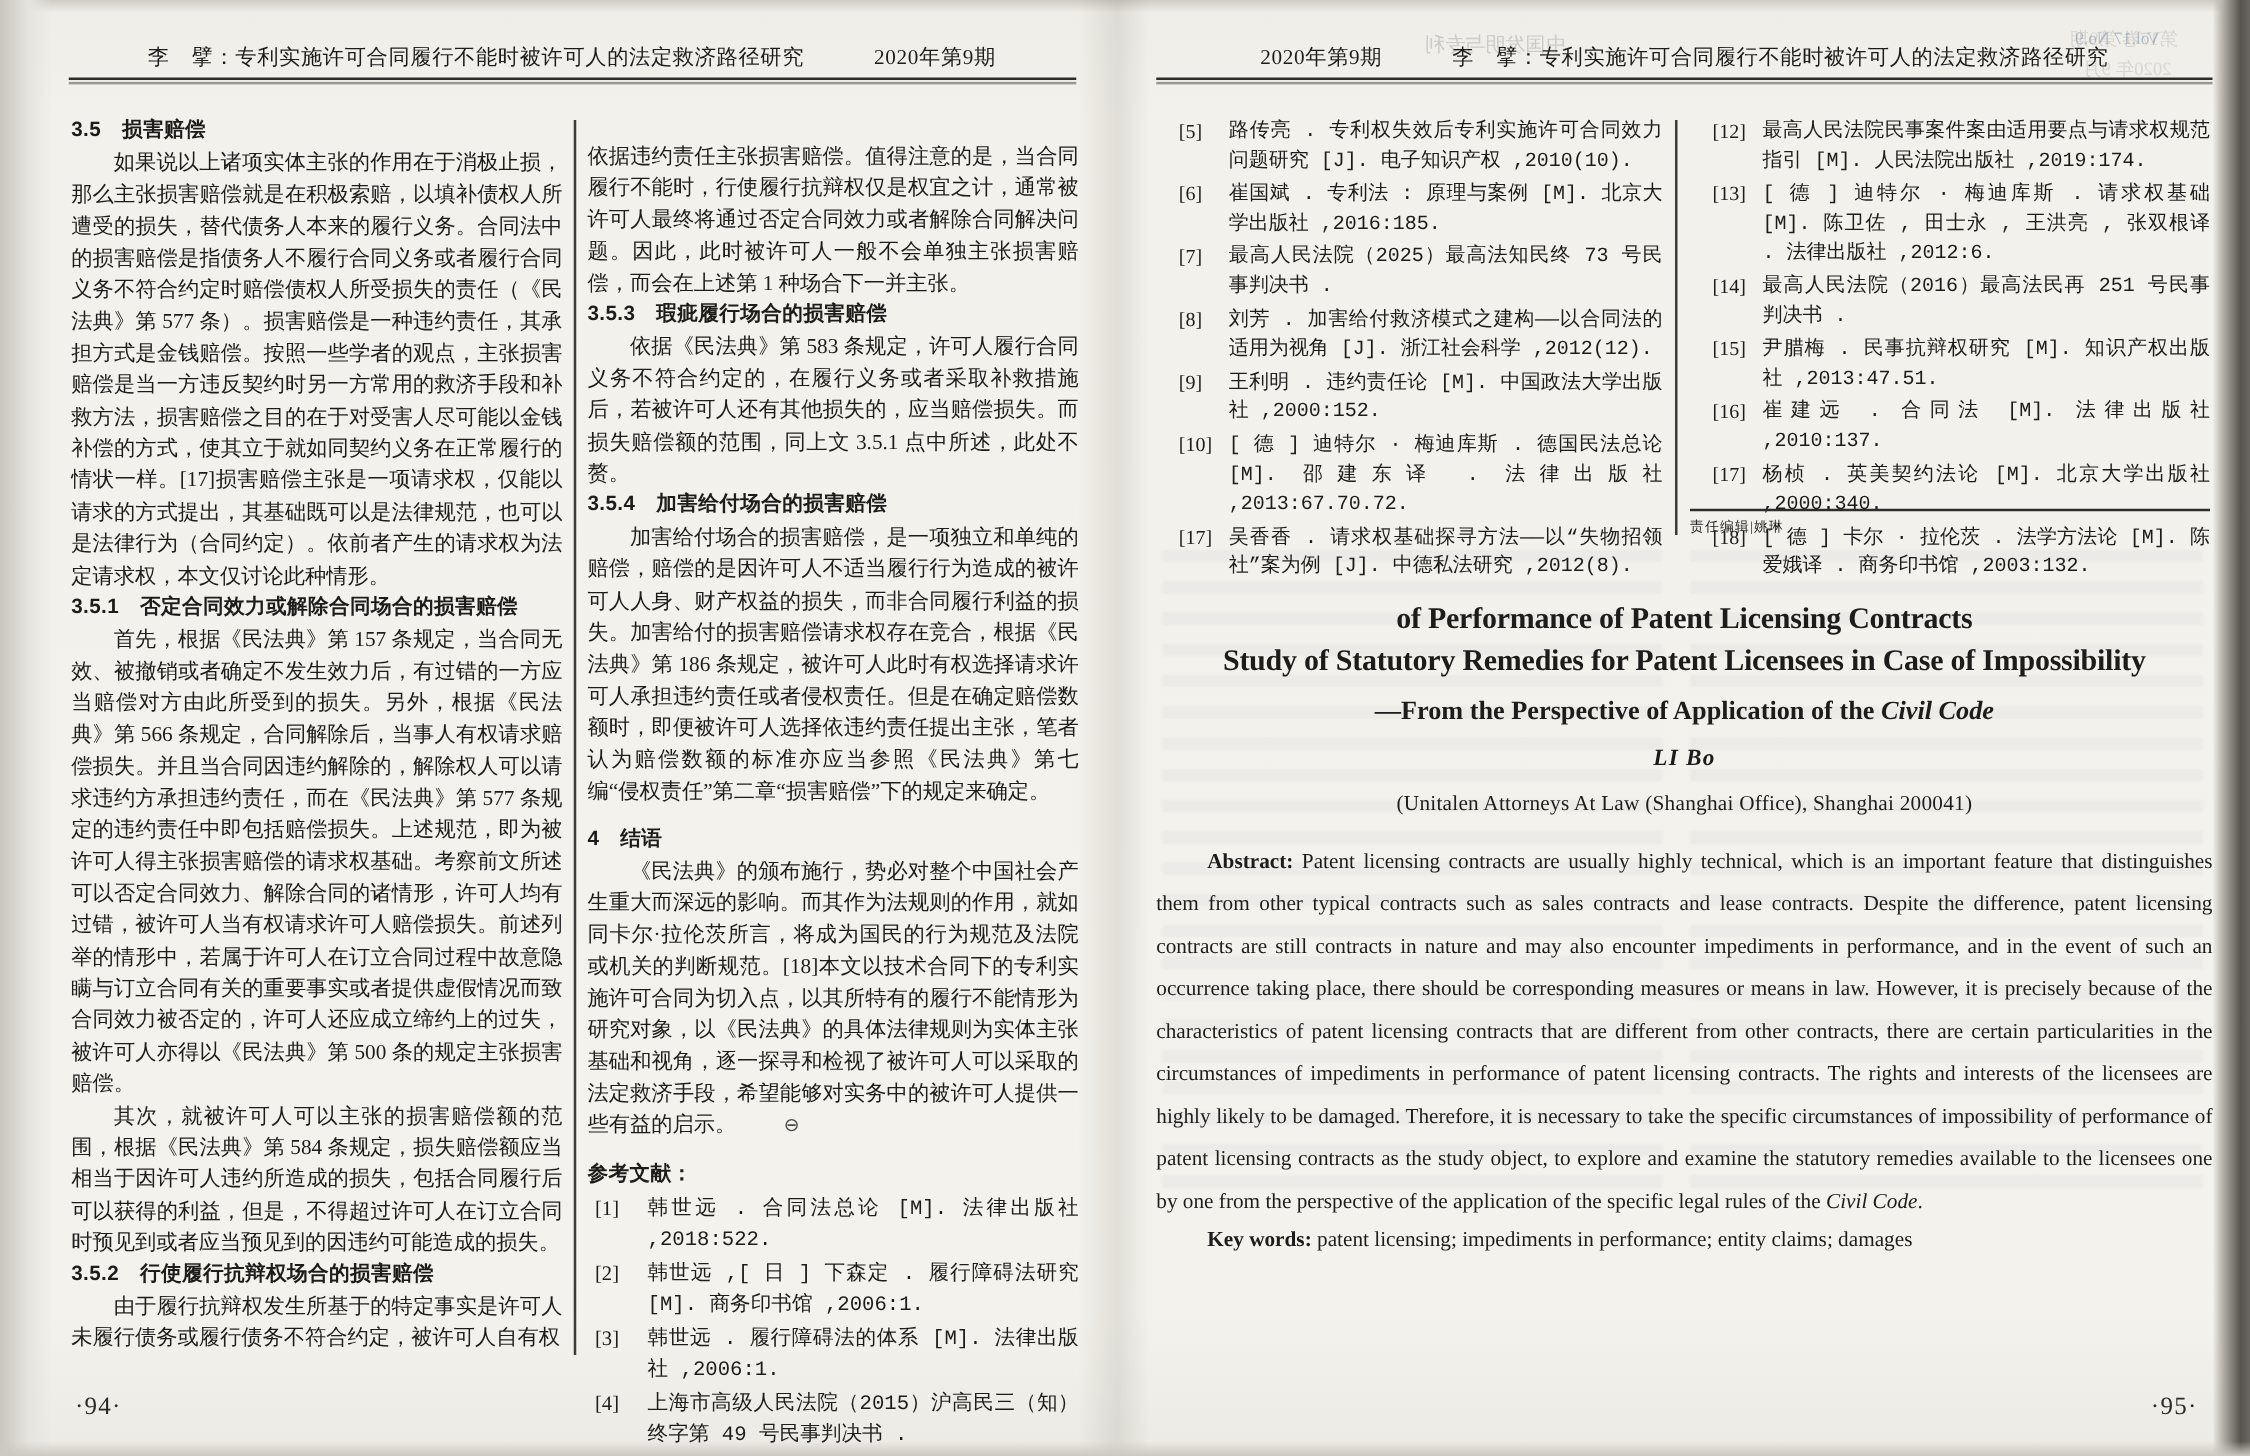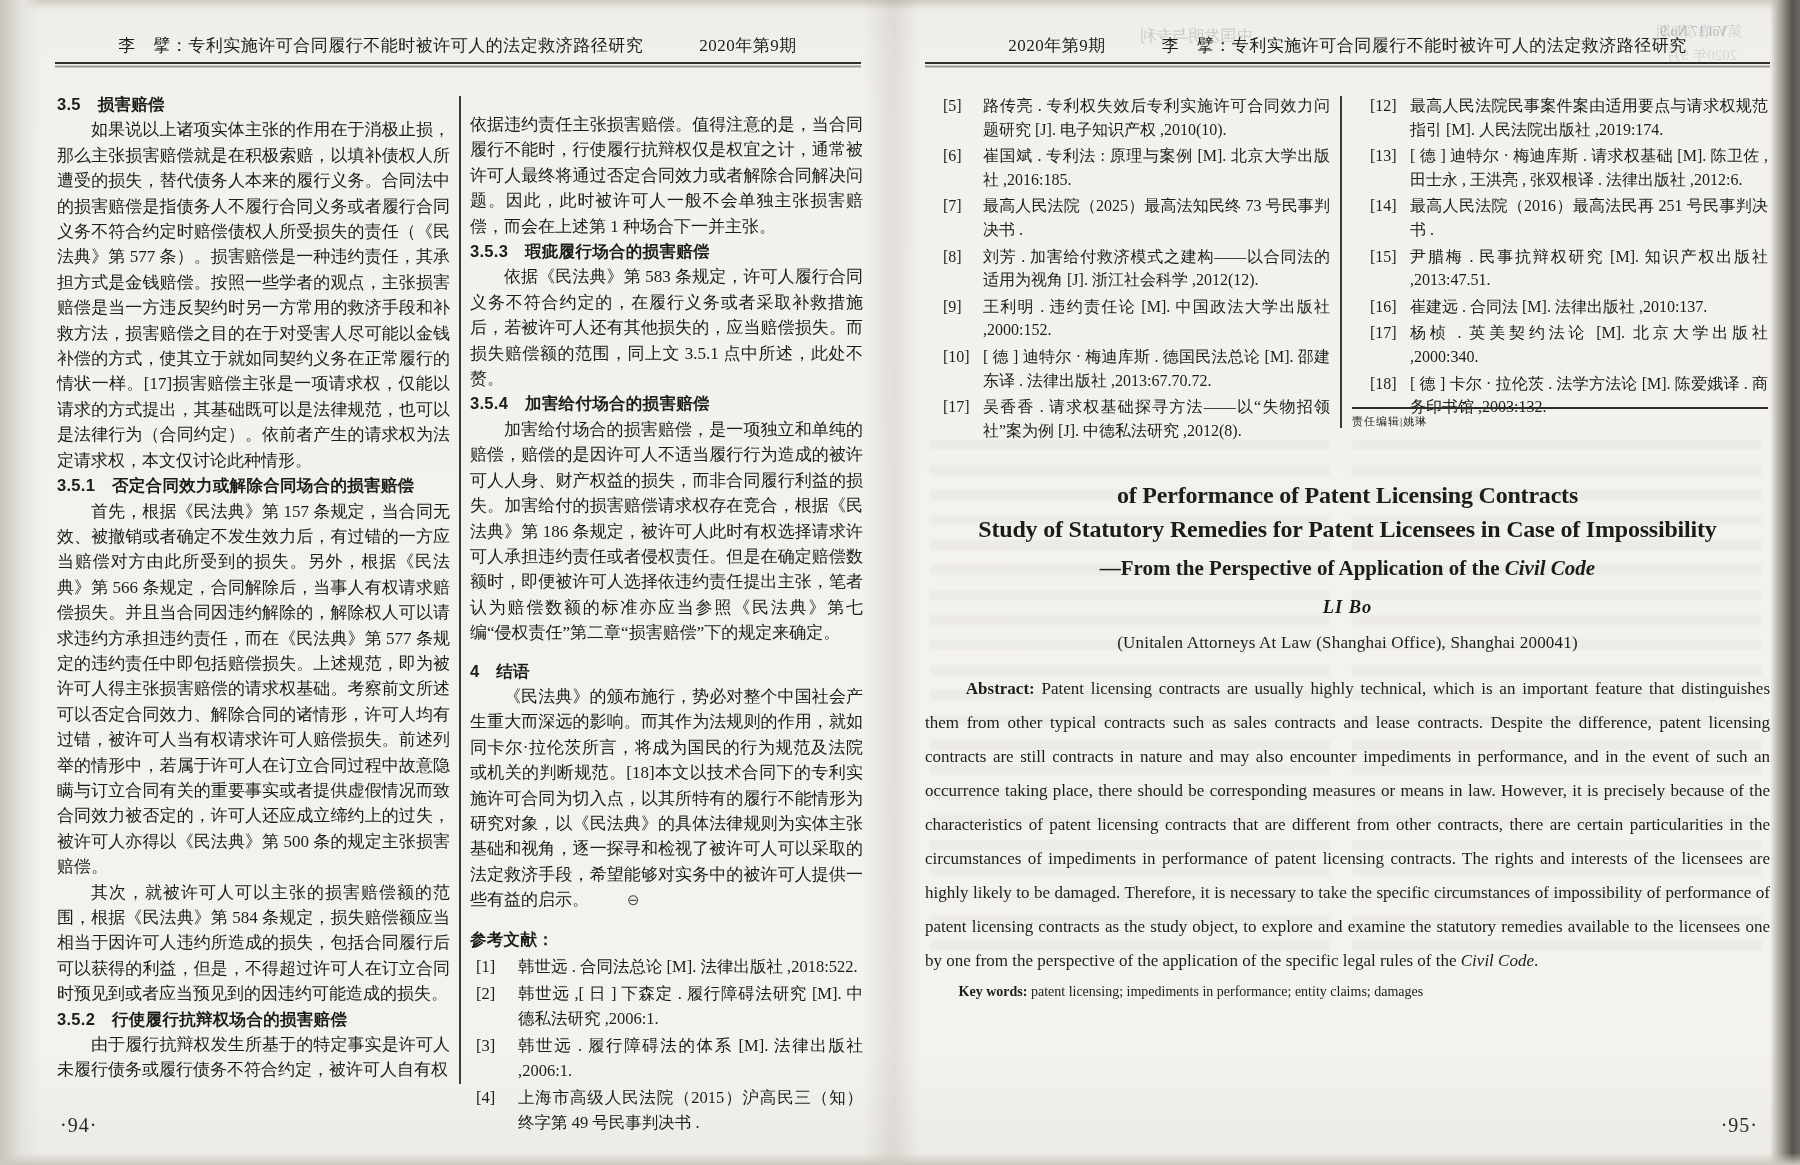--- a/index.html
+++ b/index.html
@@ -39,41 +39,41 @@
   h3,h4{margin:0;font-family:"Liberation Sans","DejaVu Sans",sans-serif;font-size:16.5px;font-weight:700;line-height:25.4px;letter-spacing:0.3px;}
   .sp-above{margin-top:13px;}
   .divider{position:absolute;width:1.5px;background:#3c3b39;}
   .div-l{left:459px;top:96px;height:988px;}
   .div-r{left:1340px;top:96px;height:332px;}
 
   
   .reflist{margin-top:2px;}
   .ref{display:flex;margin:0 0 2px 0;}
   .ref-num{flex:none;width:48px;text-indent:6px;}
-  .ref-text{flex:1;text-align:justify;}
+  .ref-text{flex:1;text-align:justify;font-family:Liberation Mono, monospace;}
   .rp .ref-num{width:58px;text-indent:18px;}
   .rp .ref{margin-bottom:3px;font-size:16px;line-height:23.6px;}
   .lp-refs .ref{font-size:16.5px;line-height:25px;}
   .end-mark{display:inline-block;margin-left:4px;color:#4a4a48;font-family:"DejaVu Sans",sans-serif;font-size:15px;}
 
   
   .editor-rule{position:absolute;left:1352px;top:407px;width:416px;height:2px;background:#2e2d2b;}
   .editor{position:absolute;left:1352px;top:414px;width:416px;font-size:11px;font-weight:400;letter-spacing:1px;}
 
   
   .en{position:absolute;left:925px;top:478px;width:845px;text-align:center;}
   .en-title{font-size:24px;font-weight:700;line-height:34px;letter-spacing:-0.2px;}
   .en-sub{font-size:21px;font-weight:700;line-height:32px;margin-top:6px;}
   .en-sub .it{font-style:italic;}
   .en-author{font-size:18.5px;font-weight:600;font-style:italic;margin-top:13px;letter-spacing:1px;}
   .en-affil{font-size:17px;margin-top:15px;letter-spacing:0.2px;}
   .en-abs{margin-top:19px;text-align:justify;font-size:17px;line-height:34px;text-indent:2.4em;}
   .en-abs .lbl,.en-kw .lbl{font-weight:700;}
   .en-abs .it{font-style:italic;}
-  .en-kw{margin-top:1px;text-align:left;font-size:14px;line-height:26.2px;text-indent:2.4em;}
+  .en-kw{margin-top:1px;text-align:left;font-size:17px;line-height:26.2px;text-indent:2.4em;}
 
   .pagenum{position:absolute;bottom:28px;font-size:20px;letter-spacing:1px;color:#2a2a28;}
   .pn-l{left:60px;}
   .pn-r{right:42px;}
 </style>
 </head>
 <body>
 
 <div class="scan">
 
@@ -116,21 +116,21 @@
     <h3 class="sp-above">4　结语</h3>
     <p><span>《民法典》的颁布施行，势必对整个中国社会产生重大而深远的影响。而其作为法规则的作用，就如同卡尔·拉伦茨所言，将成为国民的行为规范及法院或机关的判断规范。[18]本文以技术合同下的专利实施许可合同为切入点，以其所特有的履行不能情形为研究对象，以《民法典》的具体法律规则为实体主张基础和视角，逐一探寻和检视了被许可人可以采取的法定救济手段，希望能够对实务中的被许可人提供一些有益的启示。</span><span class="end-mark">⊖</span></p>
     <h3 class="sp-above">参考文献：</h3>
     <div class="reflist lp-refs">
         <div class="ref">
           <span class="ref-num">[1]</span>
           <span class="ref-text">韩世远 . 合同法总论 [M]. 法律出版社 ,2018:522.</span>
         </div>
         <div class="ref">
           <span class="ref-num">[2]</span>
-          <span class="ref-text">韩世远 ,[ 日 ] 下森定 . 履行障碍法研究 [M]. 中德私法研究 ,2006:1.</span>
+          <span class="ref-text">韩世远 ,[ 日 ] 下森定 . 履行障碍法研究 [M]. 商务印书馆 ,2006:1.</span>
         </div>
         <div class="ref">
           <span class="ref-num">[3]</span>
           <span class="ref-text">韩世远 . 履行障碍法的体系 [M]. 法律出版社 ,2006:1.</span>
         </div>
         <div class="ref">
           <span class="ref-num">[4]</span>
           <span class="ref-text">上海市高级人民法院（2015）沪高民三（知）终字第 49 号民事判决书 .</span>
         </div>
       </div>

